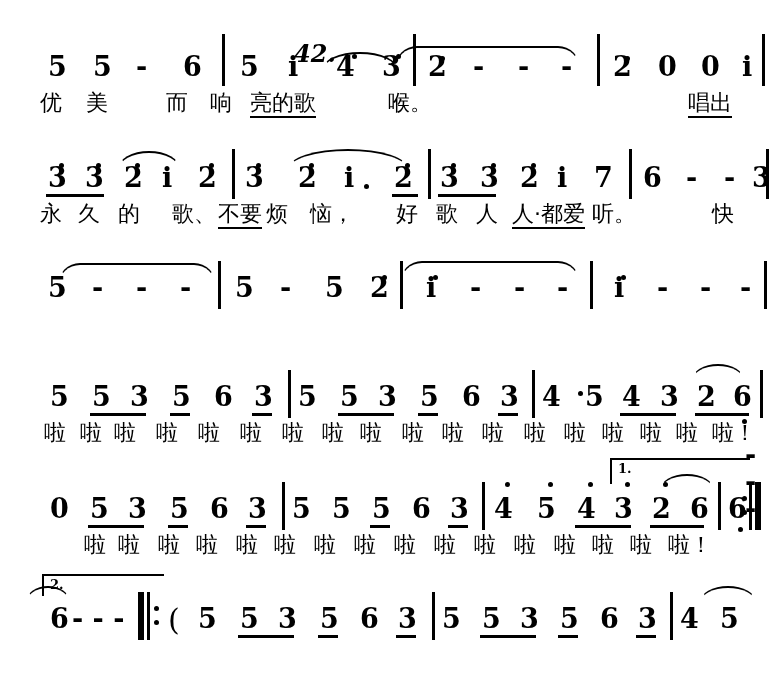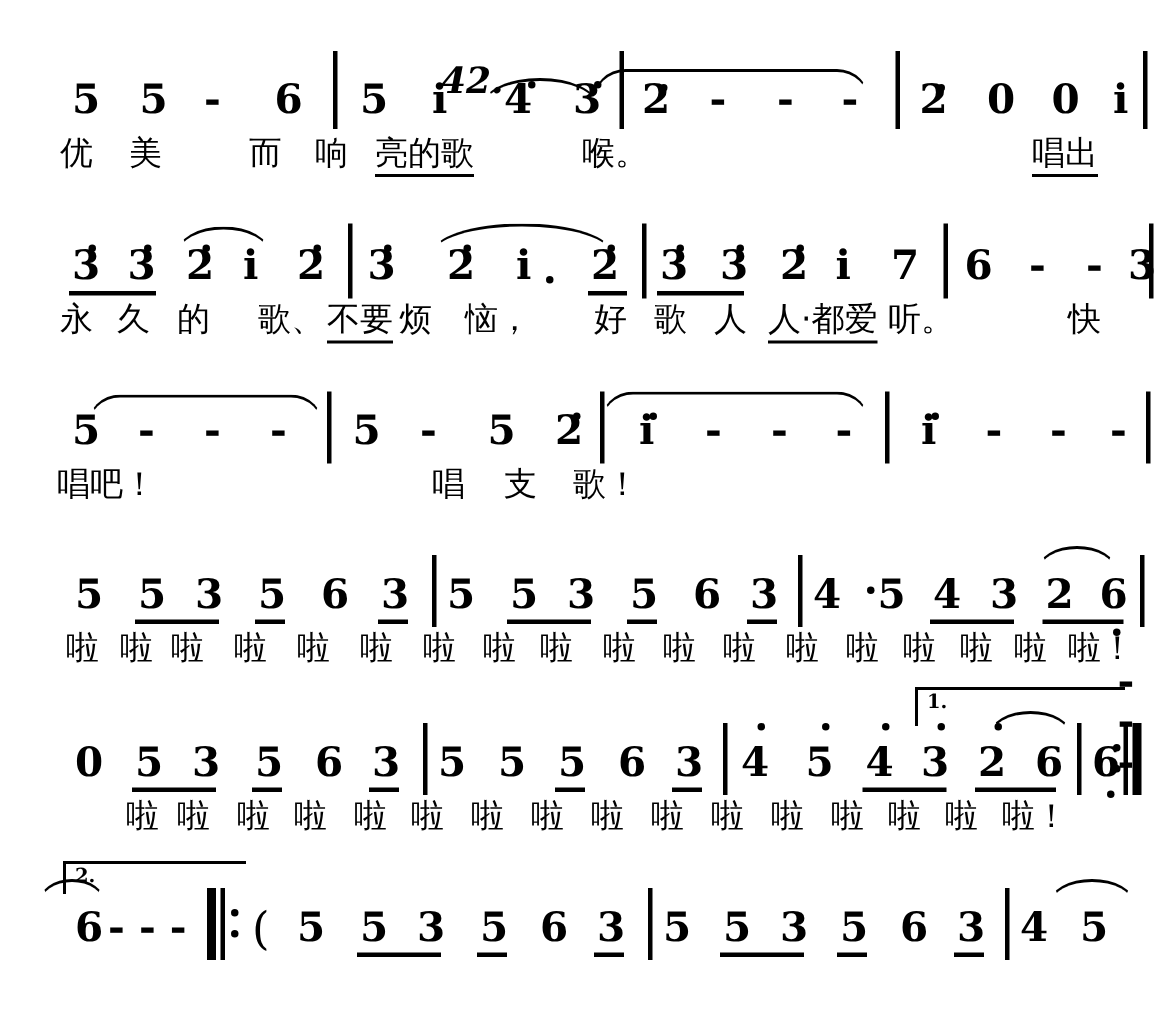--- a/index.html
+++ b/index.html
@@ -327,26 +327,20 @@
 
       <div class="tok num" style="left:614px;">i</div>
       <div class="odot" style="left:621px; top:20px;"></div>
       <div class="tok num" style="left:657px;">-</div>
       <div class="tok num" style="left:700px;">-</div>
       <div class="tok num" style="left:740px;">-</div>
 
       <div class="bar" style="left:764px; bottom:4px; height:48px;"></div>
     </div>
 
-    <div class="lyricrow">
-      <div class="lyr" style="left:38px;">唱吧！</div>
-      <div class="lyr" style="left:288px;">唱</div>
-      <div class="lyr" style="left:336px;">支</div>
-      <div class="lyr" style="left:382px;">歌！</div>
-    </div>
   </div>
 
   <div class="system" style="top:368px;">
 
     <div class="noterow" style="height:54px;">
 
       <div class="slur" style="left:692px; top:-4px; width:52px; height:16px;"></div>
 
       <div class="tok num" style="left:50px;">5</div>
       <div class="tok num" style="left:92px;">5</div>

